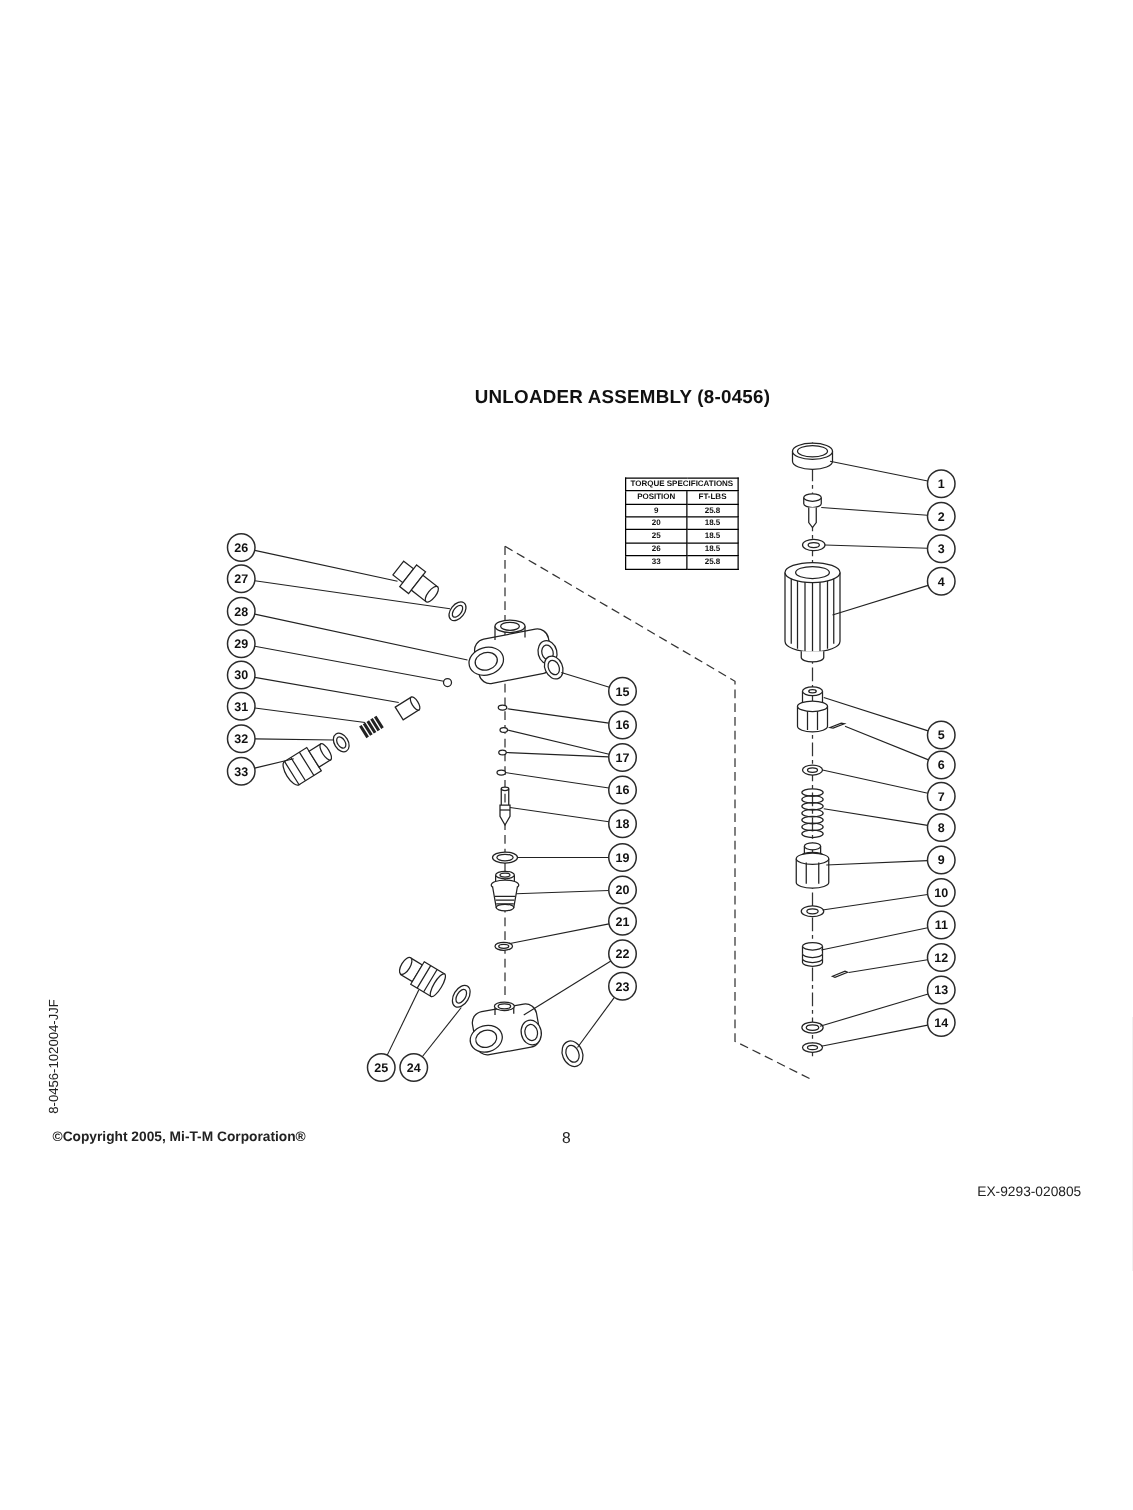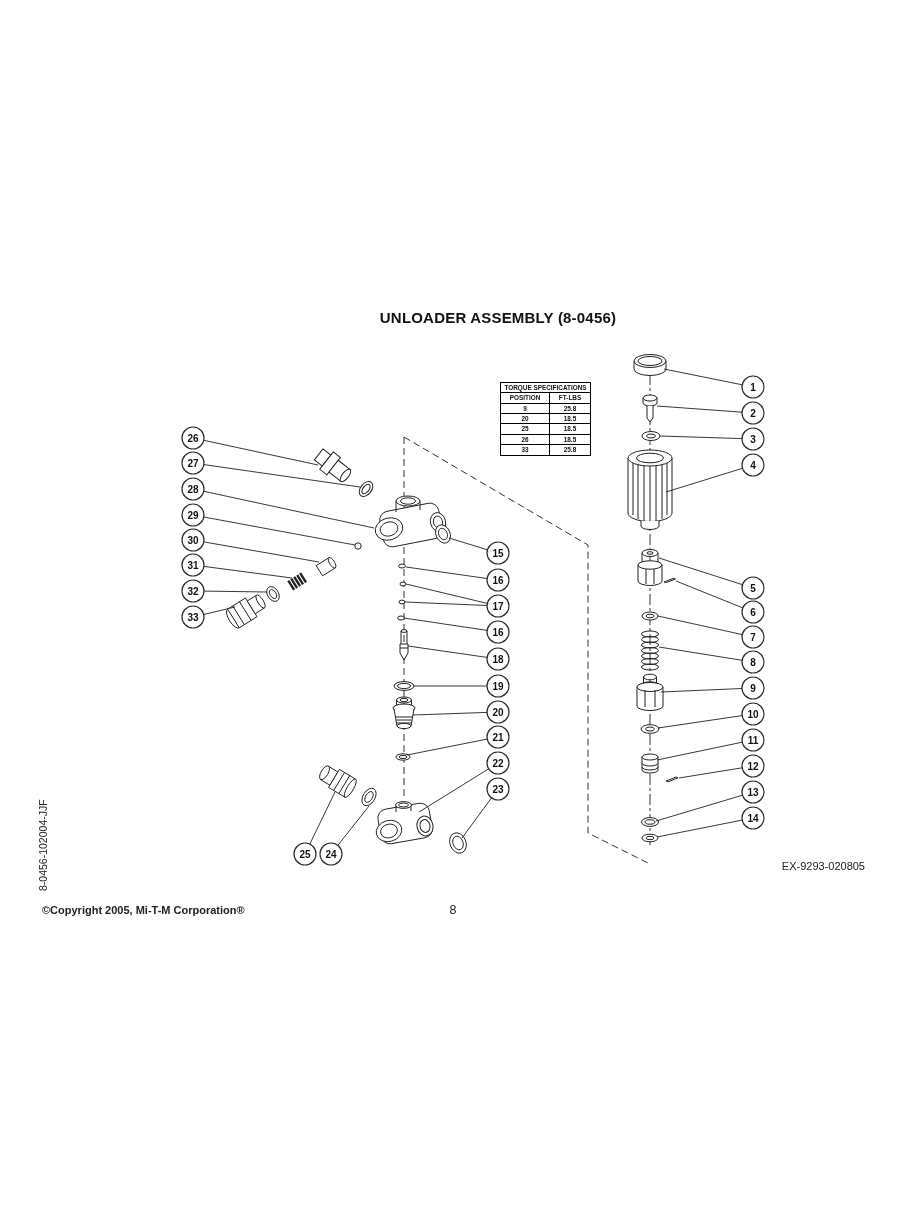--- a/index.html
+++ b/index.html
@@ -32,21 +32,21 @@
   }
   table.torque th, table.torque td{
     border:1px solid #000;font-size:6.4px;font-weight:bold;text-align:center;
     padding:1px 2px;color:#111;line-height:1.15;
   }
   table.torque th.span{width:82px;}
   table.torque td.c1{width:44px;}
   table.torque td.c2{width:36px;}
   .footer-copyright{position:absolute;left:42px;top:904px;font-size:11px;color:#222;font-weight:bold;}
   .footer-page{position:absolute;left:0;top:903px;width:100%;text-align:center;font-size:12.5px;color:#222;}
-  .footer-doccode{position:absolute;right:41px;top:860px;font-size:11px;color:#222;padding-left:32px;}
+  .footer-doccode{position:absolute;right:41px;top:948px;font-size:11px;color:#222;padding-left:32px;}
   .side-label{
     position:absolute;left:37px;top:891px;font-size:10.5px;color:#222;white-space:nowrap;
     transform:rotate(-90deg);transform-origin:0 0;
   }
 </style>
 </head>
 <body>
 
 <div class="page">
 

